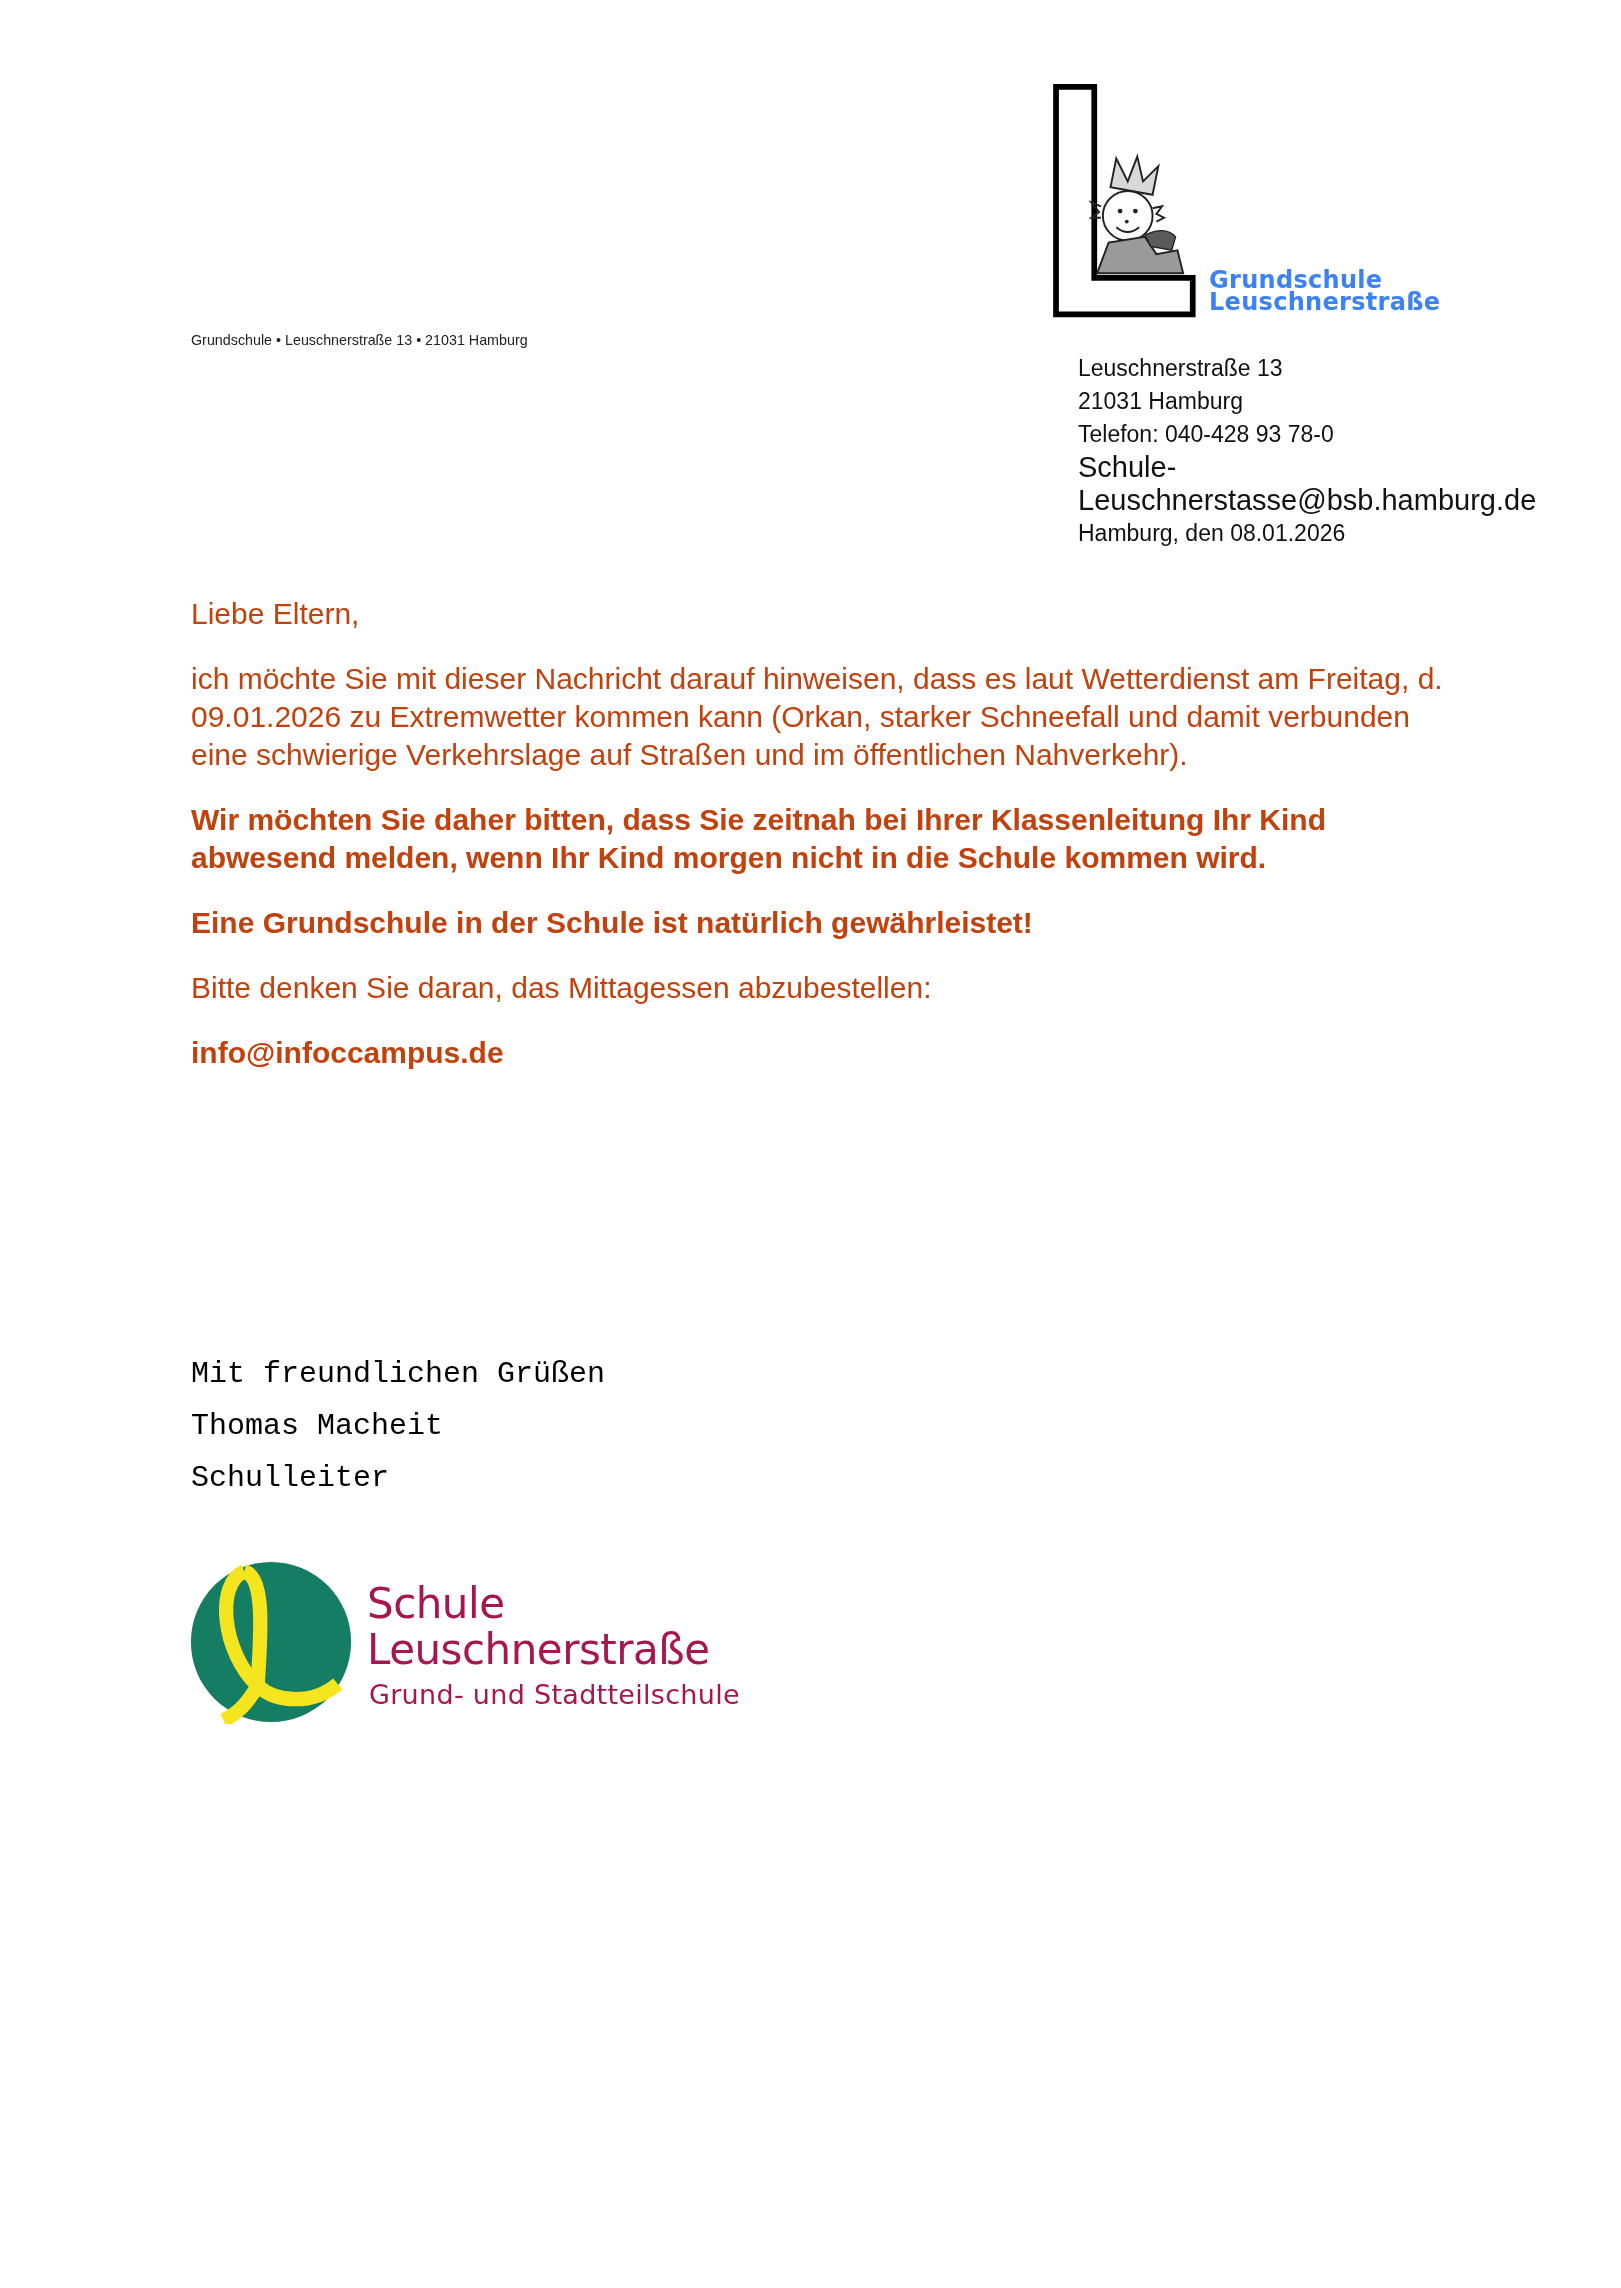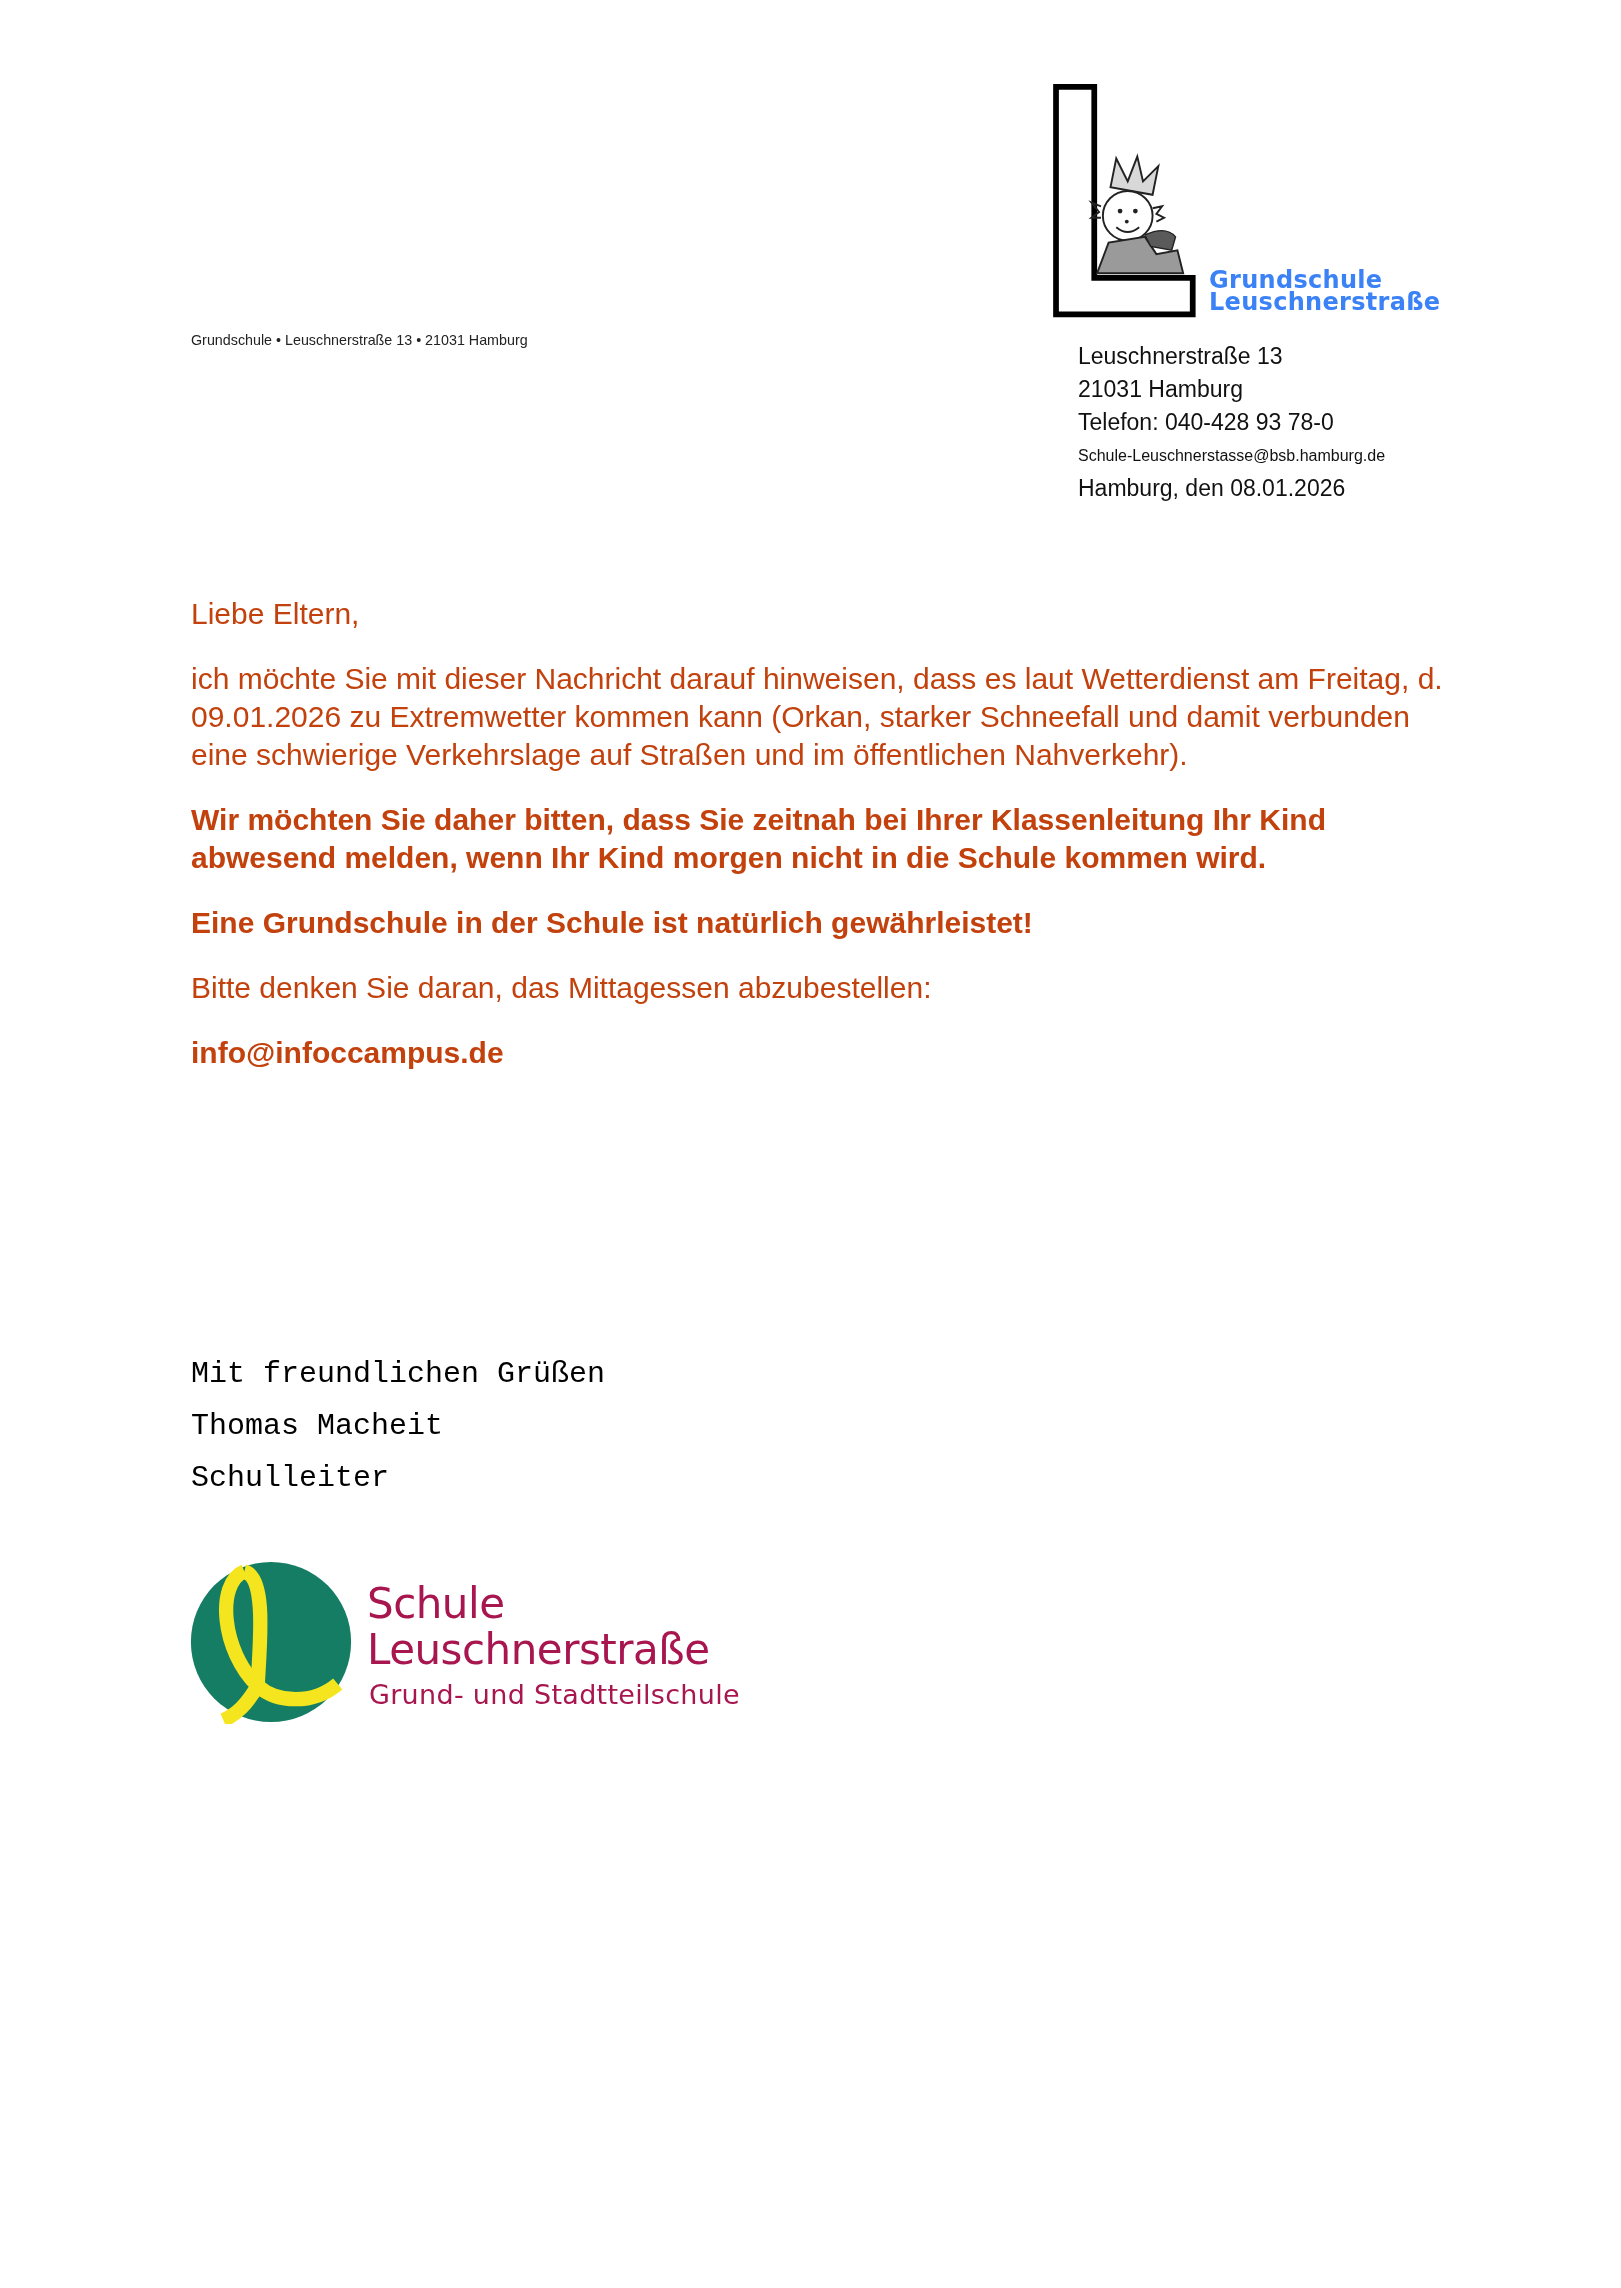--- a/index.html
+++ b/index.html
@@ -9,22 +9,22 @@
   
   #logo-l { position: absolute; left: 1051px; top: 82px; width: 363px; height: 239px; }
   #logo-l svg { position: absolute; left: 0; top: 0; }
   .logo-l-text { position: absolute; left: 158px; top: 187px; font-family: "DejaVu Sans", sans-serif;
                  font-weight: bold; font-size: 24px; line-height: 22px; color: #3b82f6; letter-spacing: 0.3px; }
 
   
   #sender-line { position: absolute; left: 191px; top: 332px; font-size: 14.3px; color: #222; }
 
   
-  #address-block { position: absolute; left: 1078px; top: 340px; font-size: 23px; line-height: 33px; color: #111; }
-  #address-block .email { font-size: 16px; }
+  #address-block { position: absolute; left: 1078px; top: 352px; font-size: 23px; line-height: 33px; color: #111; }
+  #address-block .email { font-size: 29px; }
 
   
   #letter-body { position: absolute; left: 191px; top: 595px; width: 1281px; font-size: 30px; line-height: 38px; color: #c2410c; }
   #letter-body p { margin: 0; }
   .salutation { margin-bottom: 27px !important; }
   .para { margin-bottom: 27px !important; }
   .bold { font-weight: bold; }
 
   #closing { position: absolute; left: 191px; top: 1348px; font-size: 30px; line-height: 52px; }
   #closing div { white-space: nowrap; font-family: Liberation Mono, monospace; }

